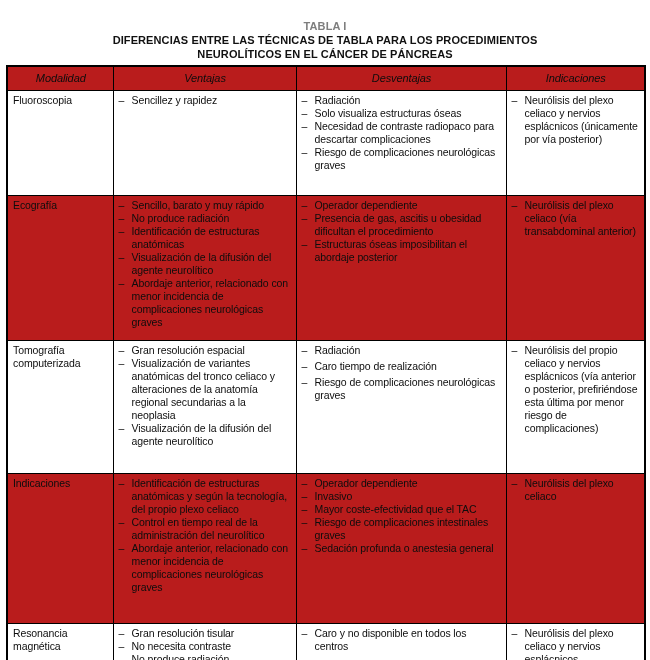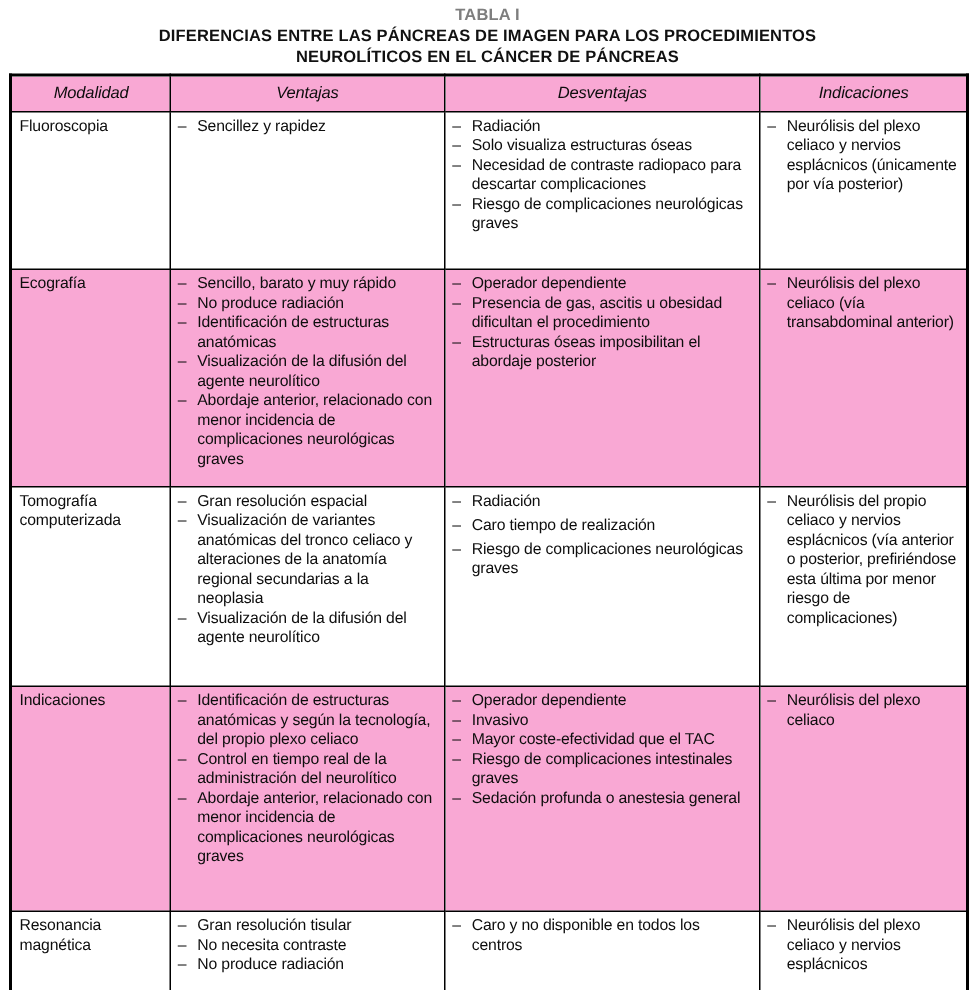--- a/index.html
+++ b/index.html
@@ -12,21 +12,21 @@
     color: #0d0d0d;
     overflow: hidden;
   }
   .page { padding: 0 6px; }
 
   .title-block {
     text-align: center;
     font-weight: bold;
     font-size: 11px;
     line-height: 14px;
-    padding-top: 3px;
+    padding-top: 19px;
     margin-bottom: 4px;
     letter-spacing: 0.1px;
   }
   .table-label { color: #7e7e7e; }
   .table-title { color: #111111; }
 
   table.tbl {
     border-collapse: collapse;
     table-layout: fixed;
     width: 638px;
@@ -41,42 +41,42 @@
     letter-spacing: -0.1px;
     overflow: hidden;
   }
   .tbl th {
     font-style: italic;
     font-weight: normal;
     text-align: center;
     font-size: 11px;
     padding-top: 5px;
   }
-  tr.shaded { background: #f9a8d4; }
+  tr.shaded { background: #b91c1c; }
 
   tr.hdr { height: 24px; }
   tr.r0  { height: 105px; }
   tr.r1  { height: 145px; padding-left: 45px; }
   tr.r2  { height: 133px; }
   tr.r3  { height: 150px; }
   tr.r4  { height: 56px; }
 
   .bullet { display: flex; }
   .bullet .marker { flex: 0 0 13px; width: 13px; }
   .bullet .btext  { flex: 1 1 auto; }
   td.spread .bullet + .bullet { margin-top: 3px; }
 </style>
 </head>
 <body>
 
 <div class="page">
 
   <div class="title-block">
     <div class="table-label">TABLA I</div>
-    <div class="table-title">DIFERENCIAS ENTRE LAS PÁNCREAS DE IMAGEN PARA LOS PROCEDIMIENTOS</div>
+    <div class="table-title">DIFERENCIAS ENTRE LAS TÉCNICAS DE TABLA PARA LOS PROCEDIMIENTOS</div>
     <div class="table-title">NEUROLÍTICOS EN EL CÁNCER DE PÁNCREAS</div>
   </div>
 
   <table class="tbl">
     <colgroup>
       <col style="width:106px">
       <col style="width:183px">
       <col style="width:210px">
       <col style="width:139px">
     </colgroup>

